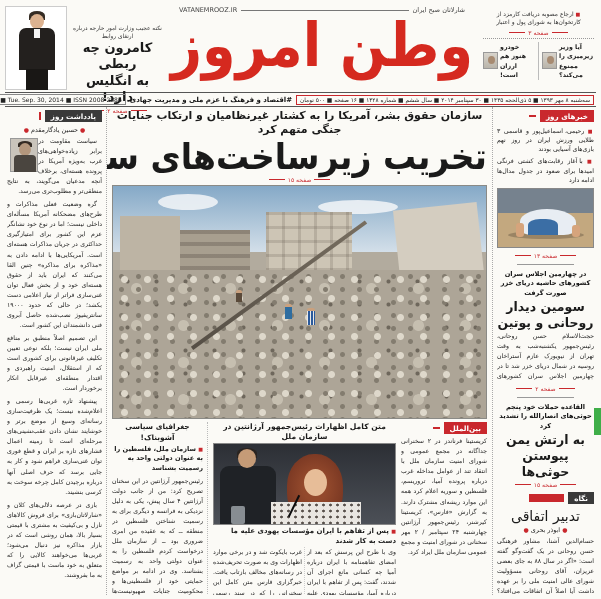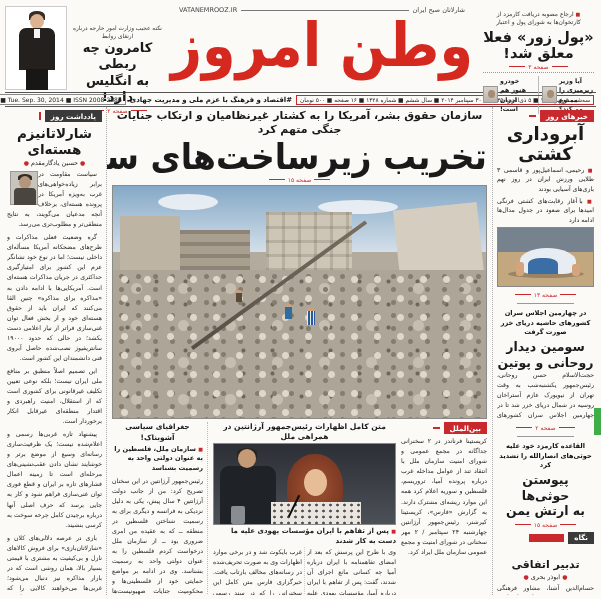--- a/index.html
+++ b/index.html
@@ -69,21 +69,21 @@
   .divider { width:58%; border-top:1px solid #999; margin:3px auto; }
 
   .photo-wr { height:60px; border:1px solid #888; position:relative; overflow:hidden; margin:2px 0;
               background:linear-gradient(#76828e 0 42%, #c3a87f 42%); }
   .wr-shadow { position:absolute; left:10px; bottom:8px; width:76px; height:8px; background:rgba(60,50,40,.3); border-radius:50%; }
   .wr-body { position:absolute; left:22px; bottom:12px; width:56px; height:26px; background:#e8edf3; border-radius:55% 60% 25% 25%; }
   .wr-band { position:absolute; left:30px; bottom:12px; width:30px; height:16px; background:#3b6ea5; border-radius:40% 40% 0 0; }
   .wr-arm1 { position:absolute; left:18px; bottom:10px; width:8px; height:14px; background:#d6a47c; border-radius:3px; }
   .wr-arm2 { position:absolute; left:74px; bottom:10px; width:8px; height:12px; background:#d6a47c; border-radius:3px; }
 
-  .negah-title { font-size:11px; font-weight:bold; text-align:center; margin-top:12px; }
+  .negah-title { font-size:14px; font-weight:normal; text-align:center; margin-top:2px; }
   .byline { font-size:6.4px; text-align:center; margin:2px 0; }
   .dot { color:#c9282d; font-size:6px; }
   .negah-body { flex:1; overflow:hidden; }
 
   
   .lead-kick { font-size:11px; font-weight:bold; text-align:center; line-height:1.3; }
   .lead-head { font-size:33px; font-weight:bold; text-align:center; line-height:1.08; letter-spacing:-1.5px;
                white-space:nowrap; transform:scaleY(1.08); margin-top:1px; }
   .photo-main { position:relative; height:234px; border:1px solid #8a8a86; background:#b2ab9e; overflow:hidden; }
   .pm-sky { position:absolute; top:0; left:0; right:0; height:66px; background:linear-gradient(#85a9c7,#d3dfe9); }
@@ -157,21 +157,20 @@
 
 <div class="page">
 
   <header class="masthead">
 
     <div class="mh-right">
       <div class="mh-kick">
         <span class="sq">■</span>
         <span>ارجاع مصوبه دریافت کارمزد از کارتخوان‌ها به شورای پول و اعتبار</span>
       </div>
-      <div class="mh-head">«پول زور» فعلا معلق شد!</div>
       <div class="pageref">
           <i></i>
           <span>صفحه ۳</span>
           <i></i>
         </div>
       <div class="teasers">
         <div class="teaser">
           <div class="tz-txt">
             <div>آیا وزیر زیرمیزی را</div>
             <div>ممنوع می‌کند؟</div>
@@ -230,21 +229,20 @@
   </div>
 
   <main class="grid">
 
     <section class="col col-news">
       <div class="tabrow">
         <span class="tab-red">خبرهای روز</span>
         <span class="tabline"></span>
       </div>
 
-      <div class="h-lg">آبروداری کشتی</div>
       <div class="bullet"><span class="sq">■</span> <span>رحیمی، اسماعیل‌پور و قاسمی ۳ طلایی ورزش ایران در روز نهم بازی‌های آسیایی بودند</span></div>
       <div class="bullet"><span class="sq">■</span> <span>با آغاز رقابت‌های کشتی فرنگی امیدها برای صعود در جدول مدال‌ها ادامه دارد</span></div>
       <div class="photo-wr">
         <div class="wr-shadow"></div>
         <div class="wr-body"></div>
         <div class="wr-band"></div>
         <div class="wr-arm1"></div>
         <div class="wr-arm2"></div>
       </div>
       <div class="pageref">
@@ -259,23 +257,23 @@
       <div class="h-md">سومین دیدار روحانی و پوتین</div>
       <div class="body-txt" style="max-height:52px;overflow:hidden">حجت‌الاسلام حسن روحانی، رئیس‌جمهور یکشنبه‌شب به وقت تهران از نیویورک عازم آستراخان روسیه در شمال دریای خزر شد تا در چهارمین اجلاس سران کشورهای حاشیه خزر درباره رژیم حقوقی این دریا شرکت کند. روحانی در بدو ورود به محل برگزاری اجلاس سران کشورهای ساحلی با پوتین دیدار کرد.</div>
       <div class="pageref">
           <i></i>
           <span>صفحه ۲</span>
           <i></i>
         </div>
 
       <div class="divider"></div>
 
-      <div class="k-sm">القاعده کارمزد خود علیه حوثی‌های انصارالله را تشدید کرد</div>
+      <div class="k-sm">القاعده حملات خود پنجم حوثی‌های انصارالله را تشدید کرد</div>
+      <div class="h-md">به ارتش یمن</div>
       <div class="h-md">پیوستن حوثی‌ها</div>
-      <div class="h-md">به ارتش یمن</div>
       <div class="pageref">
           <i></i>
           <span>صفحه ۱۵</span>
           <i></i>
         </div>
 
       <div class="tabrow" style="margin-top:2px">
         <span class="tab-dark">نگاه</span>
         <span class="tabbar"></span>
       </div>
@@ -317,21 +315,21 @@
 
         <div class="intl-cell intl-right">
           <div class="tabrow">
             <span class="tab-red">بین‌الملل</span>
             <span class="tabline"></span>
           </div>
           <div class="body-txt">کریستینا فرناندز در ۲ سخنرانی جداگانه در مجمع عمومی و شورای امنیت سازمان ملل با انتقاد تند از عوامل مداخله غرب درباره پرونده آمیا، تروریسم، فلسطین و سوریه اعلام کرد همه این موارد ریشه‌ای مشترک دارند. به گزارش «فارس»، کریستینا کیرشنر، رئیس‌جمهور آرژانتین چهارشنبه ۲۴ سپتامبر / ۲ مهر سخنانی در شورای امنیت و مجمع عمومی سازمان ملل ایراد کرد.</div>
         </div>
 
         <div class="intl-cell intl-center">
-          <div class="intl-kick">متن کامل اظهارات رئیس‌جمهور آرژانتین در همراهی ملل</div>
+          <div class="intl-kick">متن کامل اظهارات رئیس‌جمهور آرژانتین در سازمان ملل</div>
           <div class="photo-kir">
             <div class="kir-man"></div>
             <div class="kir-man-hair"></div>
             <div class="kir-man-head"></div>
             <div class="kir-hair"></div>
             <div class="kir-face"></div>
             <div class="kir-top"></div>
             <div class="kir-mic"></div>
             <div class="kir-glass"></div>
           </div>
@@ -351,21 +349,20 @@
           <div class="body-txt">رئیس‌جمهور آرژانتین در این سخنان تصریح کرد: من از جانب دولت آرژانتین ۴ سال پیش، یکی به دلیل نزدیکی به فرانسه و دیگری برای به رسمیت شناختن فلسطین در منطقه ــ که به عقیده من امری ضروری بود ــ از سازمان ملل درخواست کردم فلسطین را به عنوان دولتی واحد به رسمیت بشناسد. وی در ادامه بر مواضع حمایتی خود از فلسطینی‌ها و محکومیت جنایات صهیونیست‌ها علیه مردم فلسطین تأکید کرد.</div>
         </div>
       </div>
     </section>
 
     <section class="col col-oped">
       <div class="tabrow">
         <span class="tab-dark">یادداشت روز</span>
         <span class="tabbar"></span>
       </div>
-      <div class="oped-title">شارلاتانیزم هسته‌ای</div>
       <div class="byline">
         <span class="dot">●</span>
         <span>حسین یادگارمقدم</span>
         <span class="dot">●</span>
       </div>
       <div class="oped-body body-txt">
         <div class="photo-col">
           <div class="colw-hair"></div>
           <div class="colw-head"></div>
           <div class="colw-body"></div>

